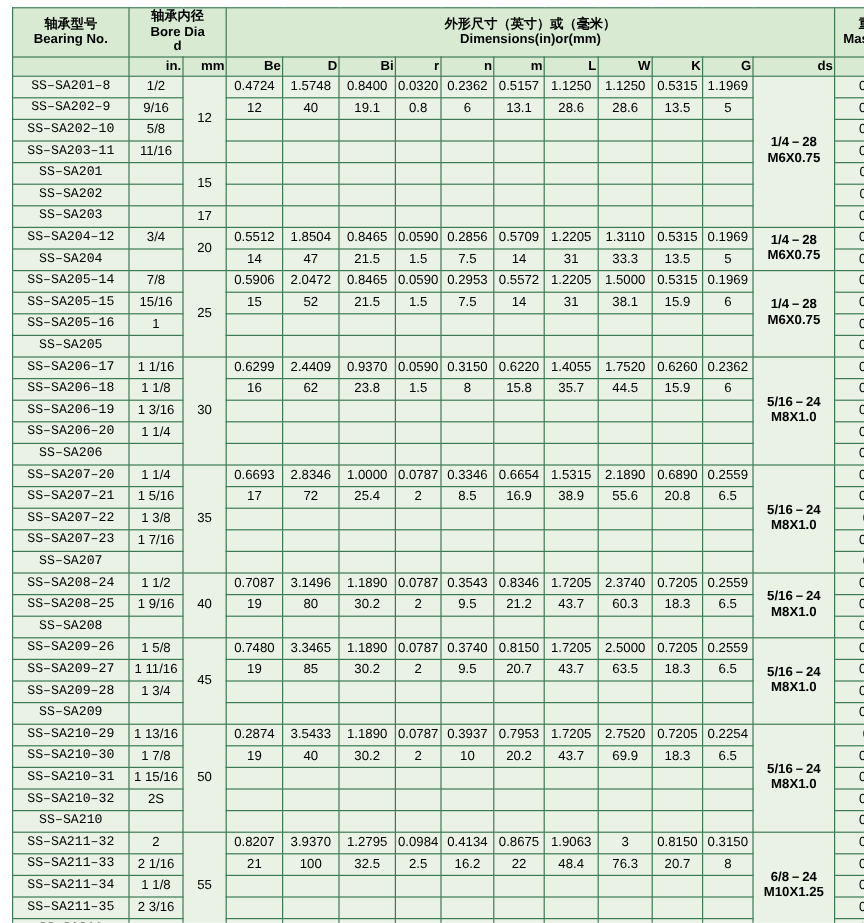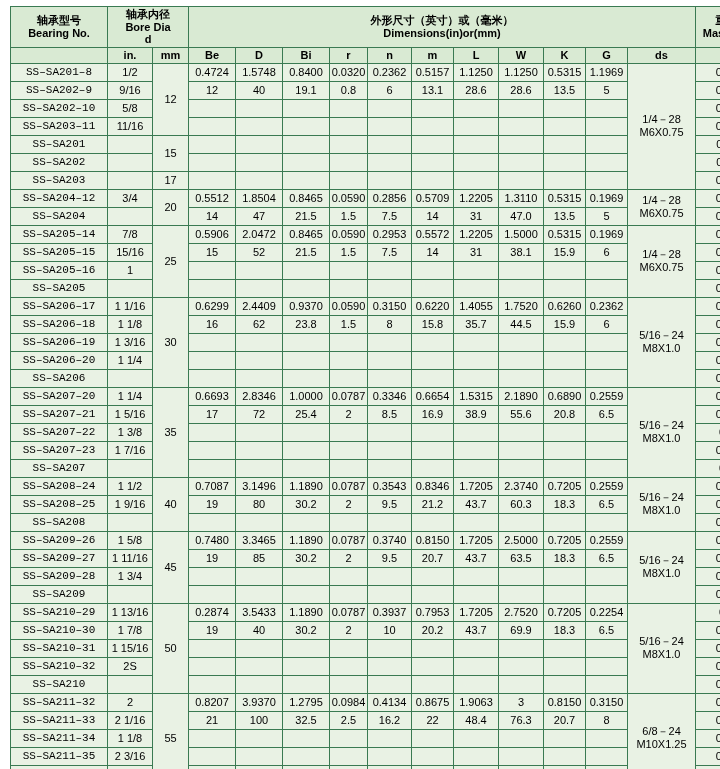--- a/index.html
+++ b/index.html
@@ -32,20 +32,21 @@
     line-height: 1.15;
   }
   thead th {
     background: #d9ead3;
     font-weight: bold;
     font-size: 11px;
     color: #000;
   }
   thead th.small {
     font-size: 11px;
+    text-align: right;
   }
   tbody td {
     background: #e9f2e4;
     font-size: 11px;
     height: 15px;
   }
   tbody tr.group-start td {
     border-top: 1px solid #3a7a52;
   }
   td.model {
@@ -64,21 +65,21 @@
   col.c-dim   { width: 47px; }
   col.c-r     { width: 38px; }
   col.c-n     { width: 44px; }
   col.c-m     { width: 42px; }
   col.c-L     { width: 45px; }
   col.c-W     { width: 45px; }
   col.c-K     { width: 42px; }
   col.c-G     { width: 42px; }
   col.c-ds    { width: 68px; }
   col.c-mass  { width: 62px; }
-  .nowrap { white-space: nowrap; }
+  .nowrap { white-space: nowrap; font-weight: bold; }
 </style>
 </head>
 <body>
 
 <div class="sheet">
   <table class="bearing">
     <colgroup>
       <col class="c-model">
         <col class="c-in">
         <col class="c-mm">
@@ -270,21 +271,21 @@
         <tr>
           <td class="model grp">SS–SA204</td>
           <td></td>
           <td>14</td>
           <td>47</td>
           <td>21.5</td>
           <td>1.5</td>
           <td>7.5</td>
           <td>14</td>
           <td>31</td>
-          <td>47.0</td>
+          <td>33.3</td>
           <td>13.5</td>
           <td>5</td>
           <td>0.16</td>
         </tr>
         <tr class="group-start">
           <td class="model">SS–SA205–14</td>
           <td>7/8</td>
           <td rowspan="4">25</td>
           <td>0.5906</td>
           <td>2.0472</td>

